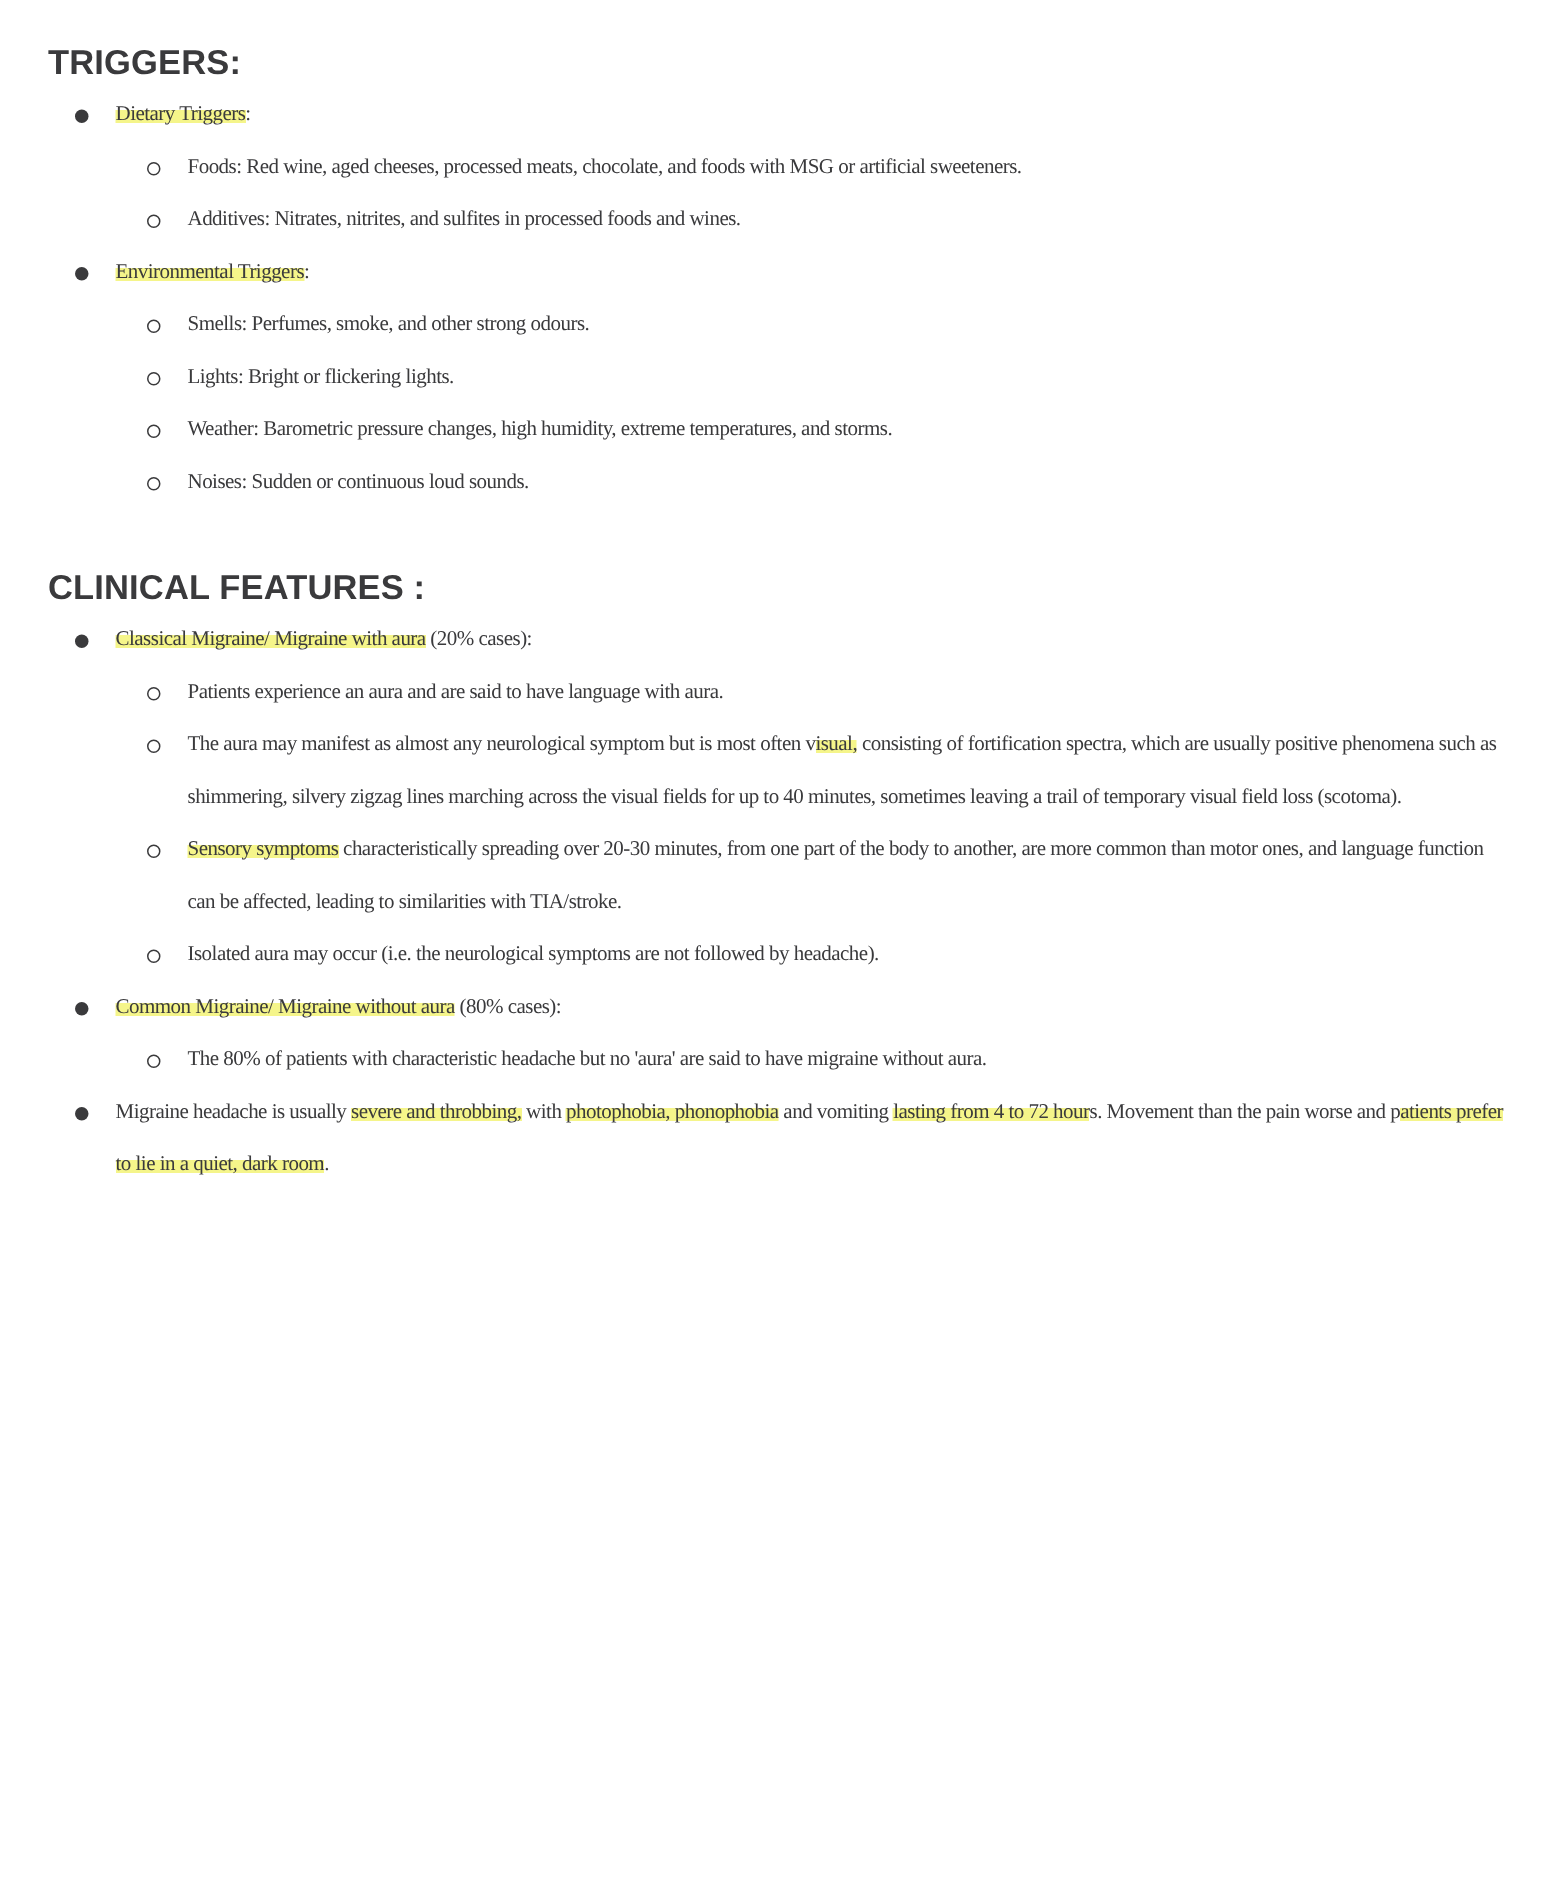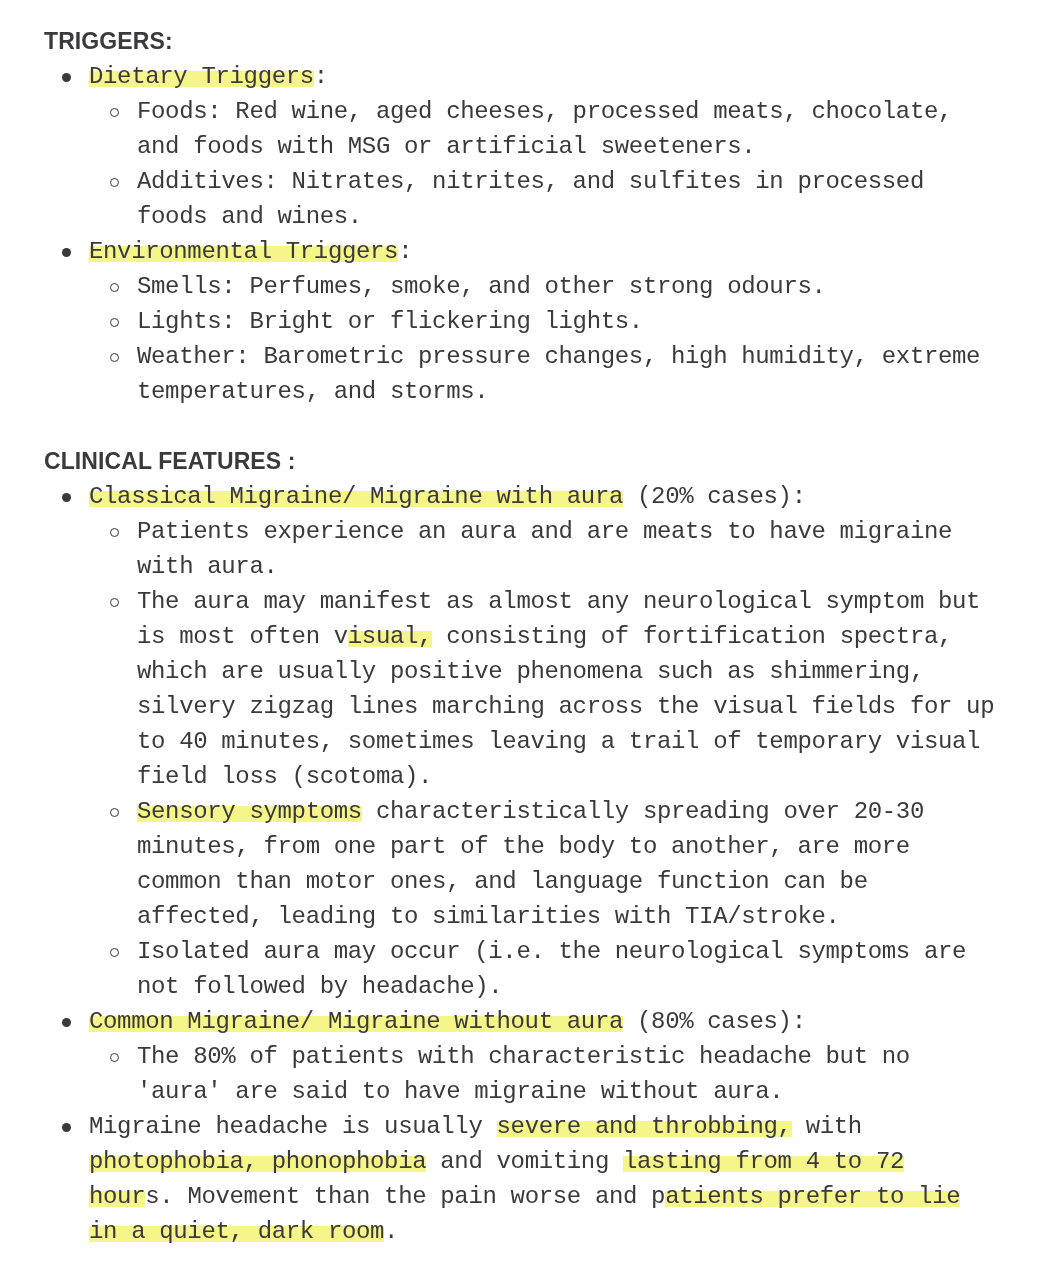--- a/index.html
+++ b/index.html
@@ -1,33 +1,33 @@
 <!DOCTYPE html>
 <html><head>
 <meta charset="utf-8">
 <style>
   html, body { margin: 0; padding: 0; background: #ffffff; }
   body {
     width: 1042px; height: 1268px; overflow: hidden;
     font-family: "DejaVu Sans", sans-serif;
     color: #3a3a3c;
   }
-  .page { position: relative; padding: 24px 0 0 44px; }
+  .page { position: relative; padding: 24px 0 0 32px; }
   .heading {
     font-family: "Liberation Sans", sans-serif;
     font-weight: bold; font-size: 23px; color: #3a3a3c;
     line-height: 35px; height: 35px; letter-spacing: 0.1px;
   }
   .gap { height: 35px; }
   ul { list-style: none; margin: 0; padding: 0; }
   .l1 > li { position: relative; padding-left: 45px; }
   .l2 > li { position: relative; padding-left: 93px; margin-left: -45px; }
   li .txt {
-    font-family: Liberation Mono, monospace;
-    font-size: 24px; line-height: 35px; letter-spacing: -0.35px;
+    font-family: Liberation Serif, serif;
+    font-size: 14px; line-height: 35px; letter-spacing: -0.35px;
     display: block; padding-right: 40px;
   }
   .bullet {
     position: absolute; top: 14px; left: 18px;
     width: 9px; height: 9px; border-radius: 50%; background: #3a3a3c;
   }
   .ring {
     position: absolute; top: 14px; left: 66px;
     width: 7px; height: 7px; border-radius: 50%;
     border: 1.3px solid #3a3a3c; background: transparent;
@@ -63,33 +63,37 @@
             <span class="txt"><span>Smells: Perfumes, smoke, and other strong odours.</span></span>
           </li>
           <li>
             <span class="ring"></span>
             <span class="txt"><span>Lights: Bright or flickering lights.</span></span>
           </li>
           <li>
             <span class="ring"></span>
             <span class="txt"><span>Weather: Barometric pressure changes, high humidity, extreme temperatures, and storms.</span></span>
           </li>
+          <li>
+            <span class="ring"></span>
+            <span class="txt"><span>Noises: Sudden or continuous loud sounds.</span></span>
+          </li>
         </ul>
       </li>
     </ul>
   <div class="gap"></div>
   <div class="heading">CLINICAL FEATURES :</div>
   <ul class="l1" id="clinical-list">
       <li>
         <span class="bullet"></span>
         <span class="txt"><span class="hl">Classical Migraine/ Migraine with aura</span><span> (20% cases):</span></span>
         <ul class="l2">
           <li>
             <span class="ring"></span>
-            <span class="txt"><span>Patients experience an aura and are meats to have migraine with aura.</span></span>
+            <span class="txt"><span>Patients experience an aura and are said to have language with aura.</span></span>
           </li>
           <li>
             <span class="ring"></span>
             <span class="txt"><span>The aura may manifest as almost any neurological symptom but is most often v</span><span class="hl">isual,</span><span> consisting of fortification spectra, which are usually positive phenomena such as shimmering, silvery zigzag lines marching across the visual fields for up to 40 minutes, sometimes leaving a trail of temporary visual field loss (scotoma).</span></span>
           </li>
           <li>
             <span class="ring"></span>
             <span class="txt"><span class="hl">Sensory symptoms</span><span> characteristically spreading over 20-30 minutes, from one part of the body to another, are more common than motor ones, and language function can be affected, leading to similarities with TIA/stroke.</span></span>
           </li>
           <li>

